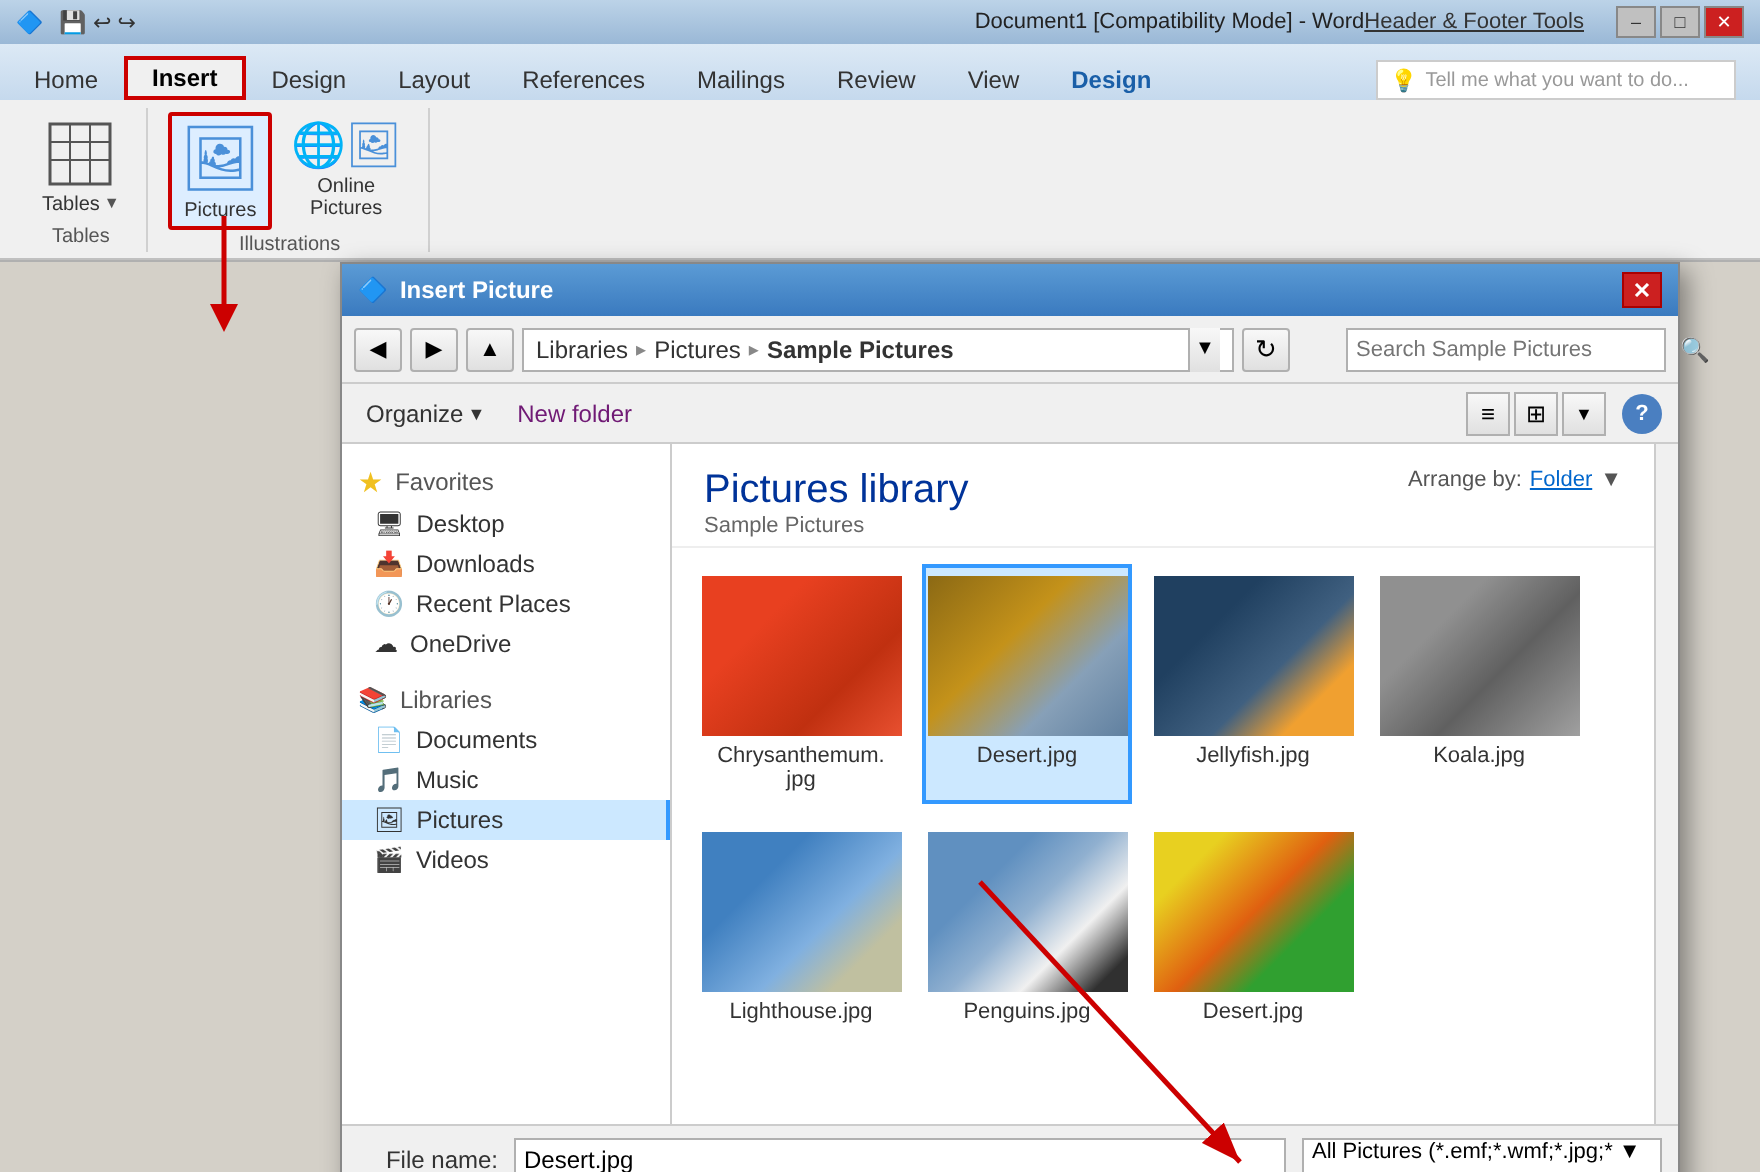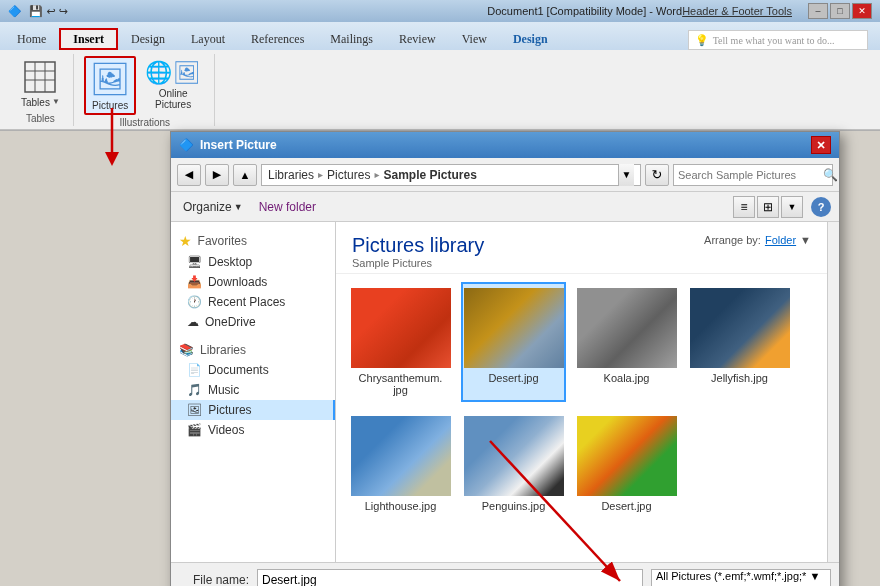--- a/index.html
+++ b/index.html
@@ -39,21 +39,20 @@
     .ribbon {
       background: linear-gradient(to bottom, #f5f5f5, #e8e8e8);
       border-bottom: 1px solid #b0b0b0;
     }
     .ribbon-tabs {
       display: flex;
       align-items: flex-end;
       padding: 0 4px;
       height: 28px;
       background: linear-gradient(to bottom, #dce9f5, #c5d9ed);
-      font-family: Liberation Serif, serif;
     }
     .ribbon-tab {
       padding: 4px 12px;
       font-size: 12px;
       cursor: pointer;
       border: 1px solid transparent;
       border-bottom: none;
       color: #333;
       height: 22px;
       display: flex; align-items: center;
@@ -208,21 +207,22 @@
       display: flex; align-items: center; justify-content: center;
       font-size: 13px;
       border-radius: 2px;
     }
     .search-box {
       width: 160px; height: 22px;
       background: white;
       border: 1px solid #b0b0b0;
       display: flex; align-items: center;
       padding: 0 4px;
-      gap: 3px;
+      gap: 20px;
+      margin-left: 24px;
     }
     .search-input {
       border: none; outline: none;
       font-size: 11px;
       color: #999;
       flex: 1;
       background: transparent;
     }
 
     
@@ -611,27 +611,27 @@
               <div class="img-label">Chrysanthemum.<br>jpg</div>
             </div>
 
             <div class="image-item selected">
               <div class="img-thumb img-desert"></div>
               <div class="img-label">Desert.jpg</div>
             </div>
 
 
             <div class="image-item">
+              <div class="img-thumb img-jellyfish"></div>
+              <div class="img-label">Jellyfish.jpg</div>
+            </div>
+
+            <div class="image-item">
               <div class="img-thumb img-koala"></div>
               <div class="img-label">Koala.jpg</div>
-            </div>
-
-            <div class="image-item">
-              <div class="img-thumb img-jellyfish"></div>
-              <div class="img-label">Jellyfish.jpg</div>
             </div>
 
             <div class="image-item">
               <div class="img-thumb img-lighthouse"></div>
               <div class="img-label">Lighthouse.jpg</div>
             </div>
 
             <div class="image-item">
               <div class="img-thumb img-penguins"></div>
               <div class="img-label">Penguins.jpg</div>

